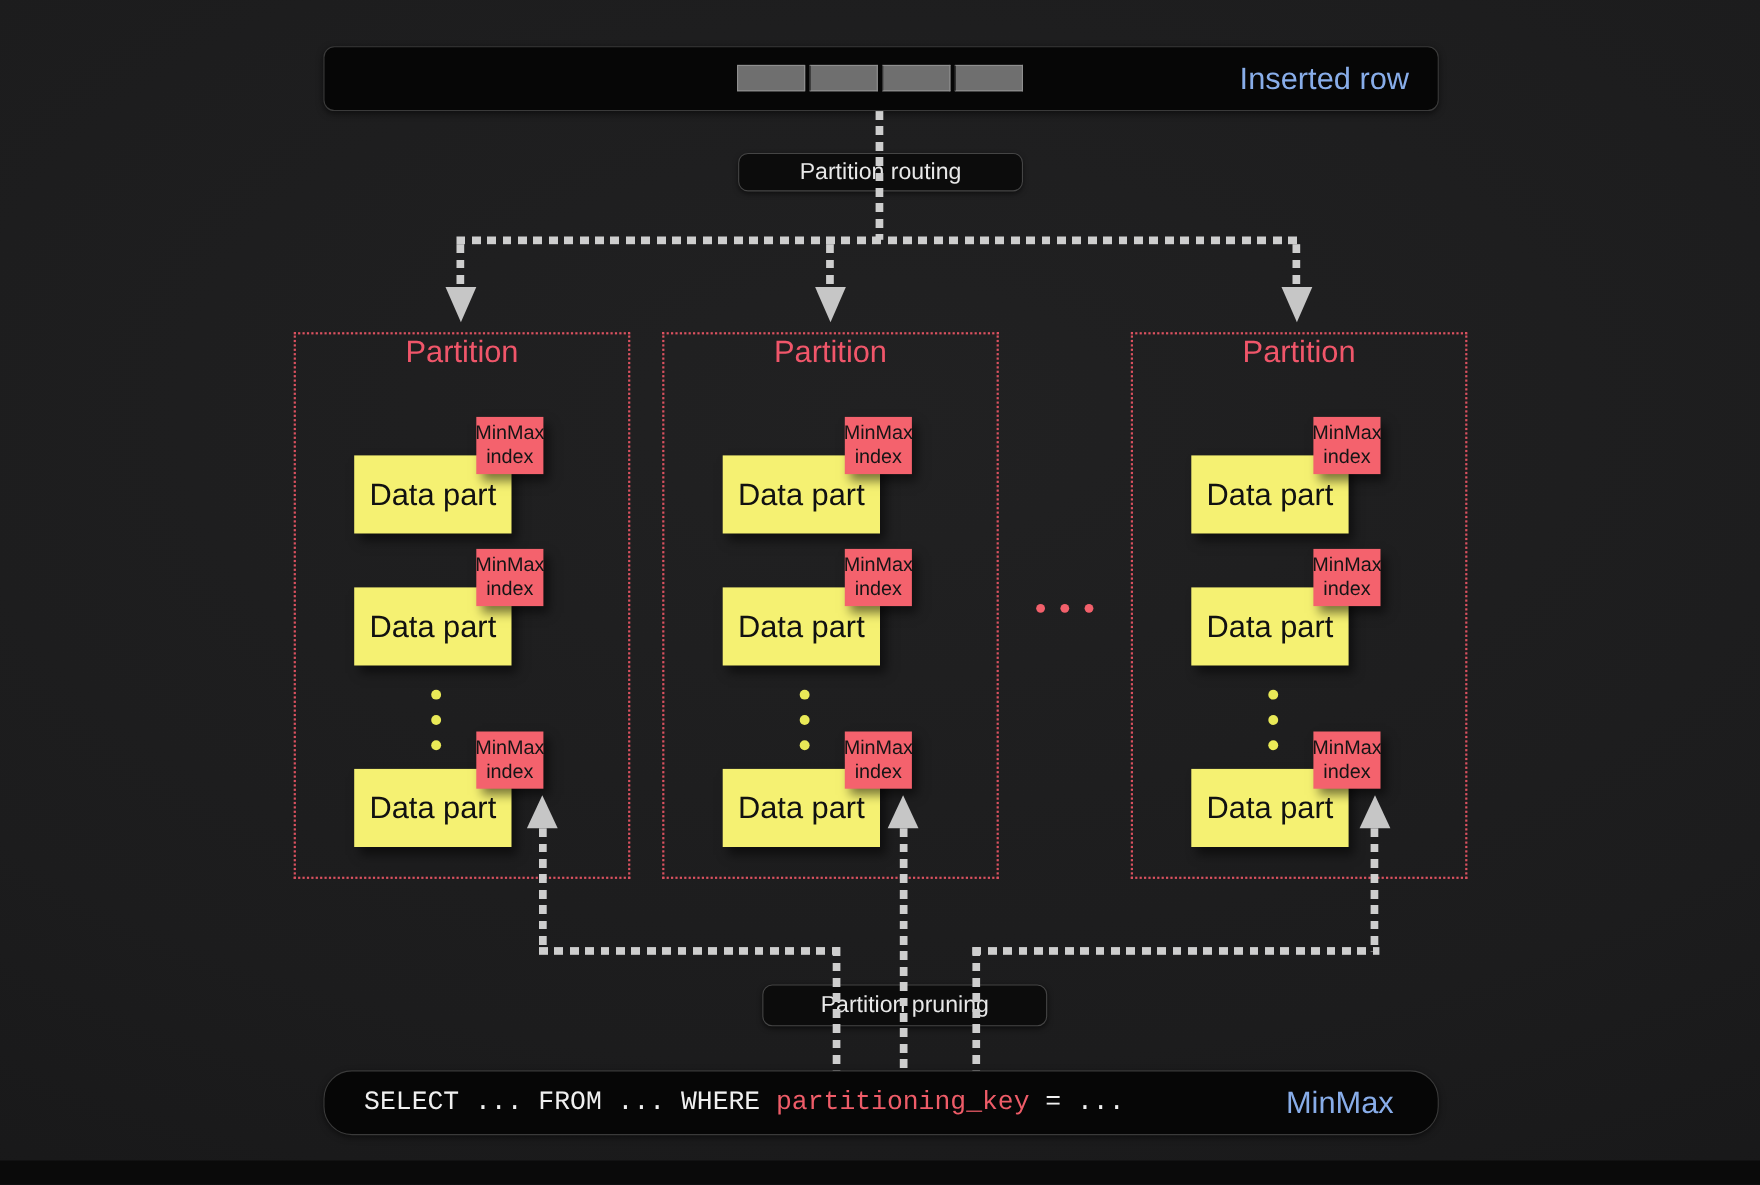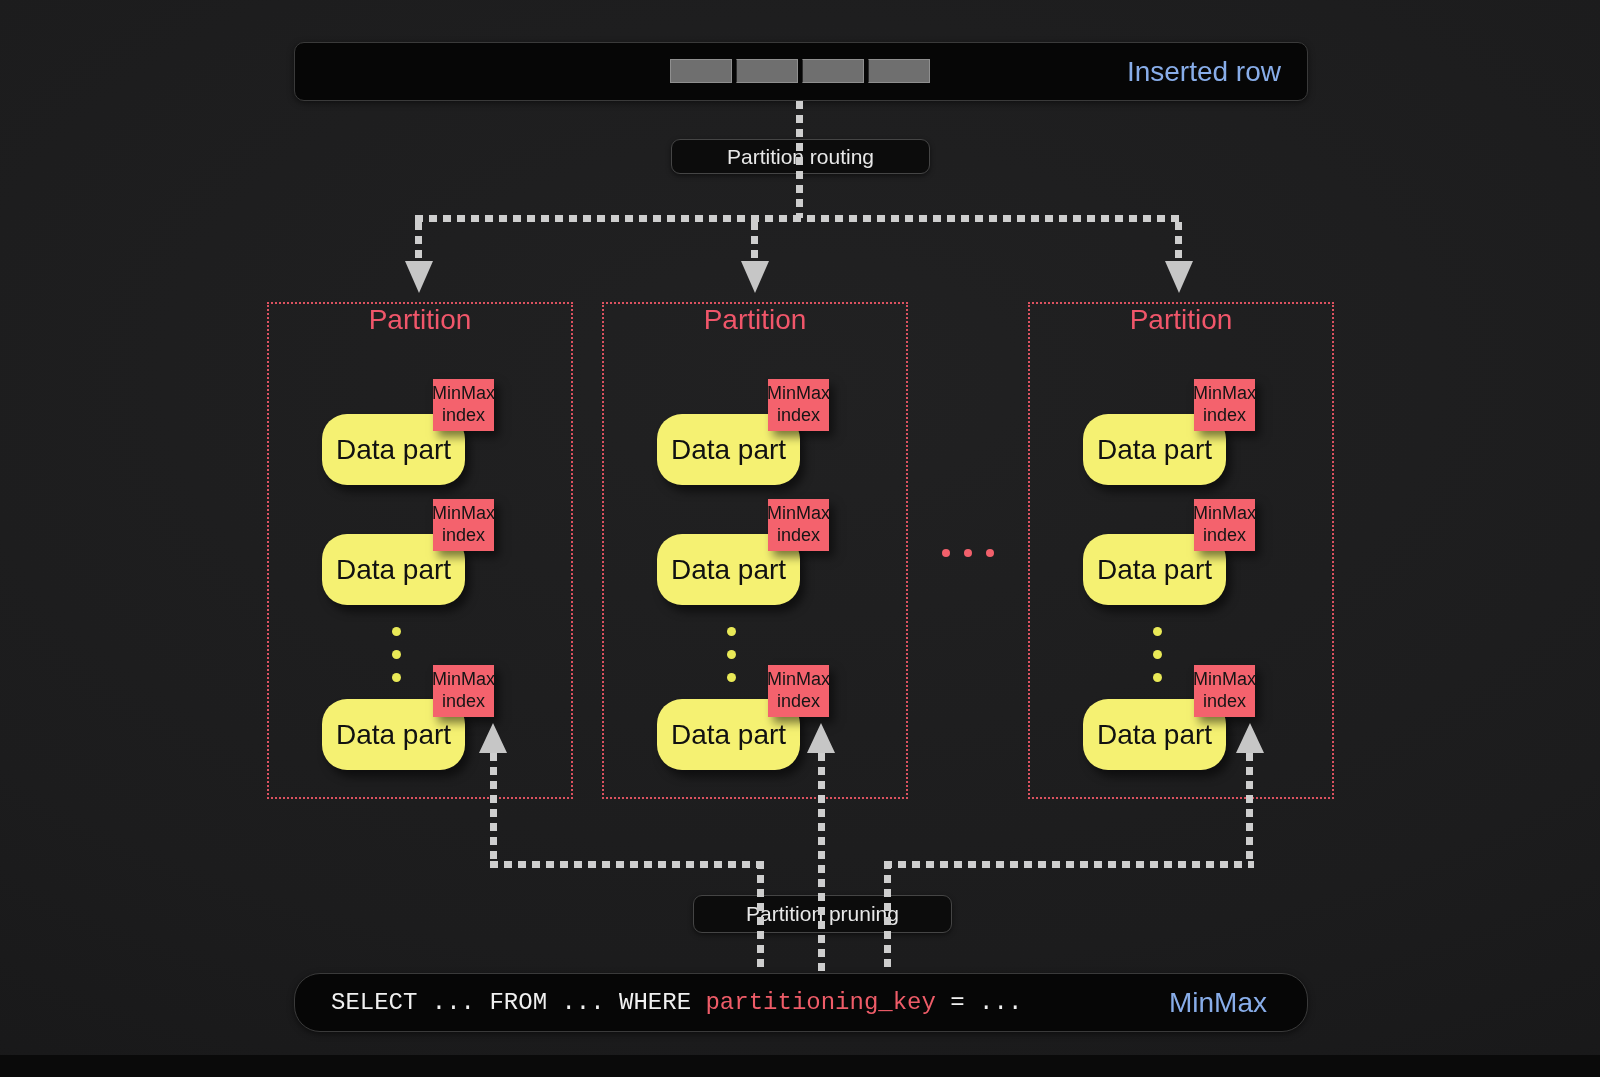--- a/index.html
+++ b/index.html
@@ -42,21 +42,21 @@
     border-bottom:30px solid #c6c6c6;}
   
   .partition{
     position:absolute;top:302px;width:306px;height:497px;box-sizing:border-box;
     border:2px dotted #dc5260;z-index:1;
   }
   .partition-title{margin-top:0;text-align:center;font-size:28px;color:#f0566a;}
   .datapart{
     position:absolute;left:53px;width:143px;height:71px;background:#f5f172;
     display:flex;align-items:center;justify-content:center;
-    box-shadow:5px 7px 9px rgba(0,0,0,.5);z-index:2;border-radius:25px;
+    box-shadow:5px 7px 9px rgba(0,0,0,.5);z-index:2;
   }
   .datapart span{color:#111;font-size:28px;}
   .minmax{
     position:absolute;left:164px;width:61px;height:52px;background:#f4626d;
     display:flex;align-items:center;justify-content:center;text-align:center;
     box-shadow:5px 6px 9px rgba(0,0,0,.5);z-index:3;
   }
   .minmax span{color:#151515;font-size:18px;line-height:1.2;}
   .dp1{top:110px}.dp2{top:230px}.dp3{top:395px}
   .mm1{top:75px}.mm2{top:195px}.mm3{top:361px}

